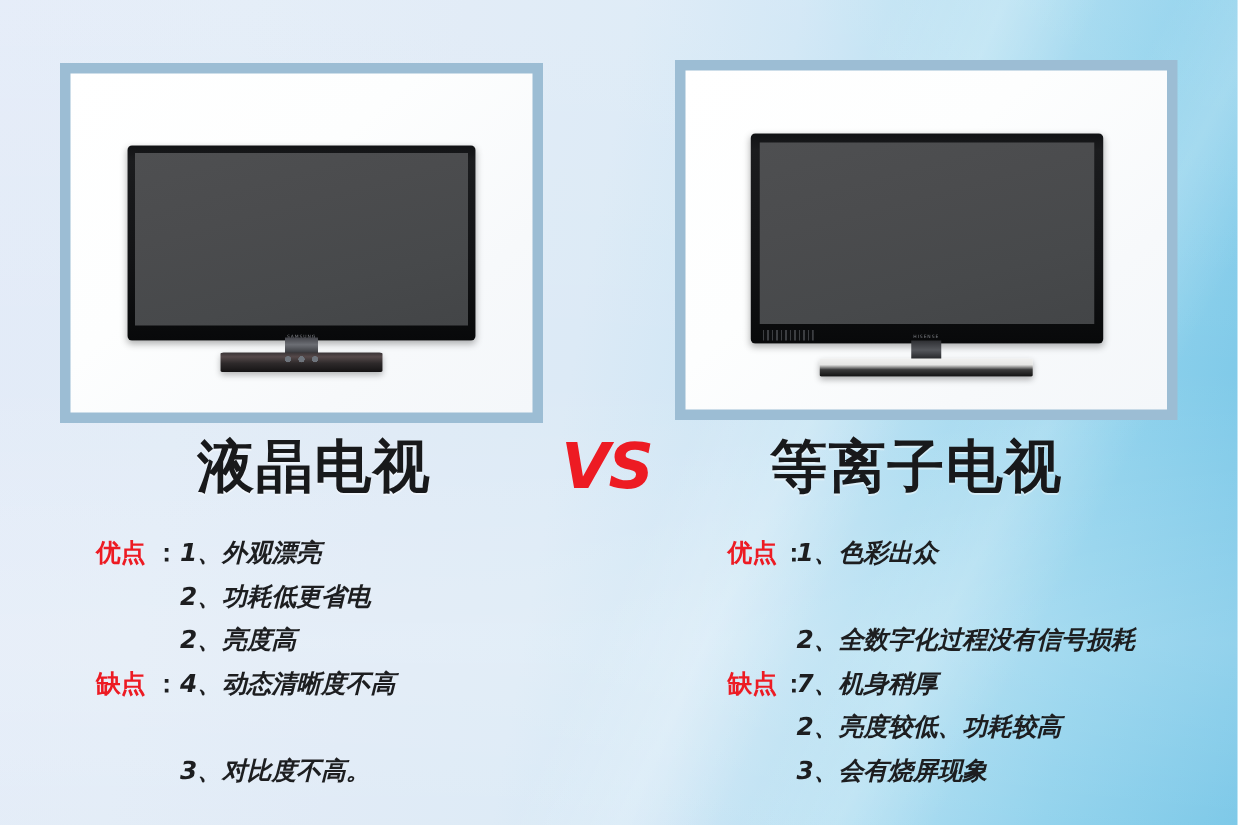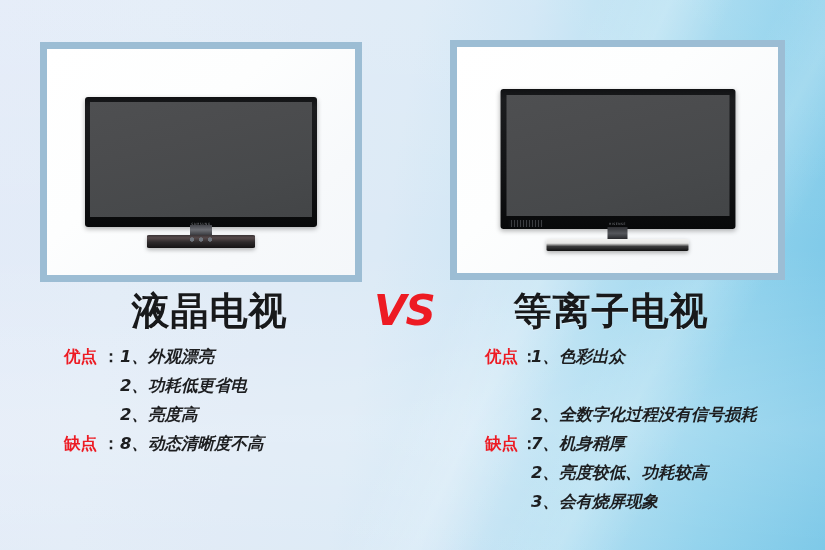--- a/index.html
+++ b/index.html
@@ -138,21 +138,21 @@
     font-weight: bold;
     color: #18191b;
     text-align: center;
     line-height: 1;
     letter-spacing: 1px;
     text-shadow: 0 1px 0 rgba(255,255,255,0.45);
   }
   .col.left  .col-title { padding-left: 4px;  }
   .col.right .col-title { padding-right: 18px; }
 
-  .spec-list { margin-top: 16px; }
+  .spec-list { margin-top: 28px; }
   .col.left  .spec-list { padding-left: 64px; }
   .col.right .spec-list { padding-left: 70px; }
 
   .spec-row {
     display: flex;
     align-items: baseline;
     height: 29px;
     font-size: 16.5px;
     font-weight: bold;
     color: #1d1e20;
@@ -224,25 +224,30 @@
       </div>
       <div class="spec-row indent">
         <span class="spec-label">优点</span>
         <span class="spec-colon">：</span>
         <span class="spec-text">2、亮度高</span>
       </div>
 
       <div class="spec-row">
         <span class="spec-label">缺点</span>
         <span class="spec-colon">：</span>
-        <span class="spec-text">8、动态清晰度不高</span>
-      </div>
-      <div class="spec-row indent">
-        <span class="spec-label">缺点</span>
-        <span class="spec-colon">：</span>
+        <span class="spec-text">4、动态清晰度不高</span>
+      </div>
+      <div class="spec-row indent">
+        <span class="spec-label">缺点</span>
+        <span class="spec-colon">：</span>
+      </div>
+      <div class="spec-row indent">
+        <span class="spec-label">缺点</span>
+        <span class="spec-colon">：</span>
+        <span class="spec-text">3、对比度不高。</span>
       </div>
 
     </div>
   </div>
 
   <div class="col right">
     <div class="col-title">等离子电视</div>
     <div class="spec-list">
 
       <div class="spec-row">

